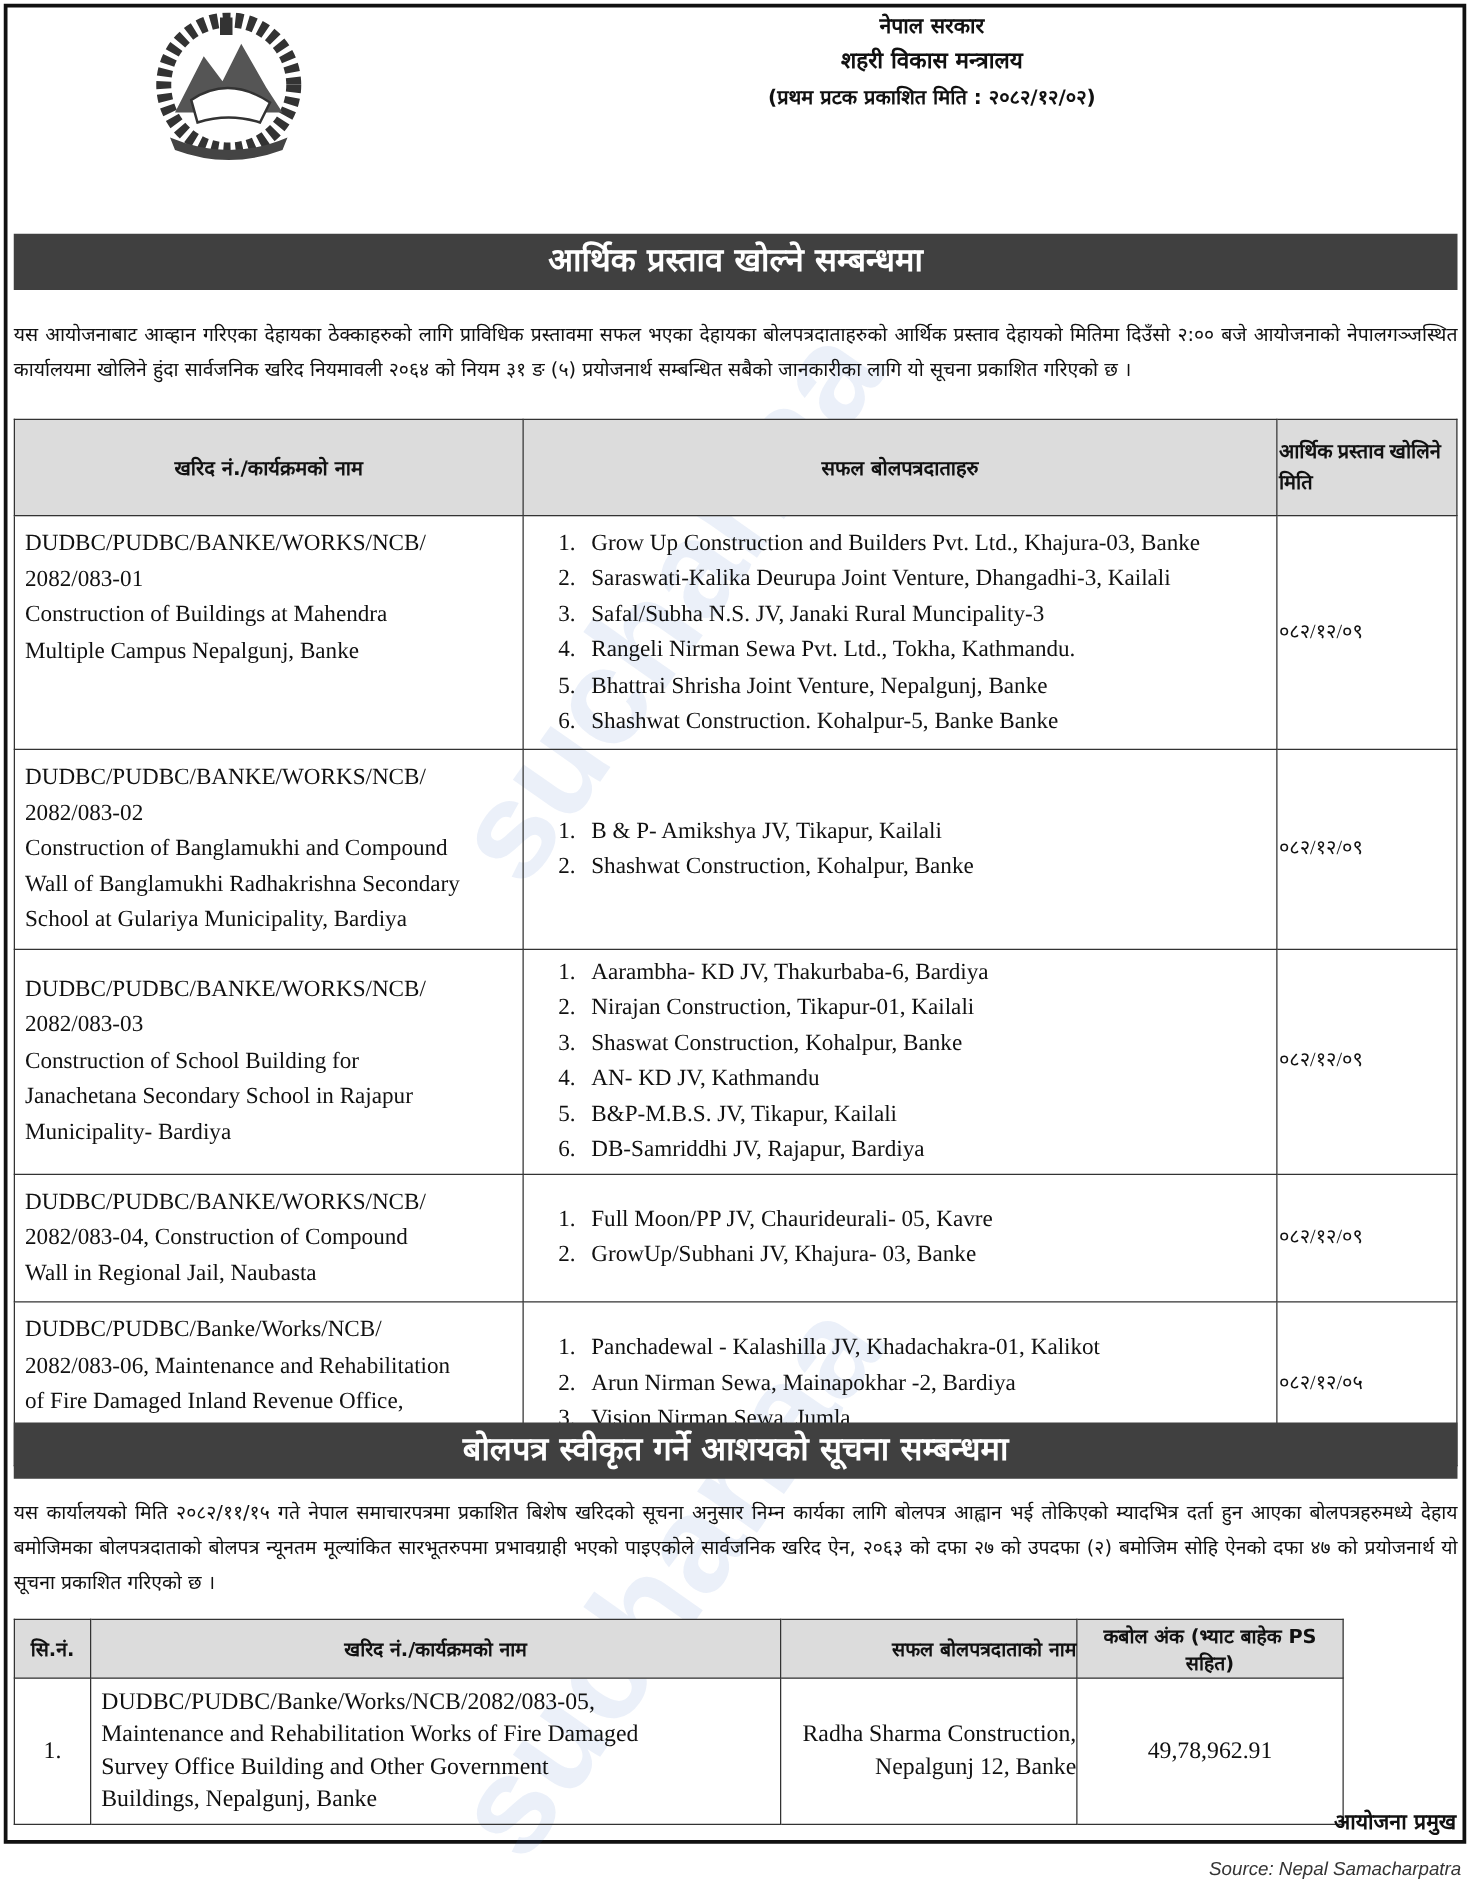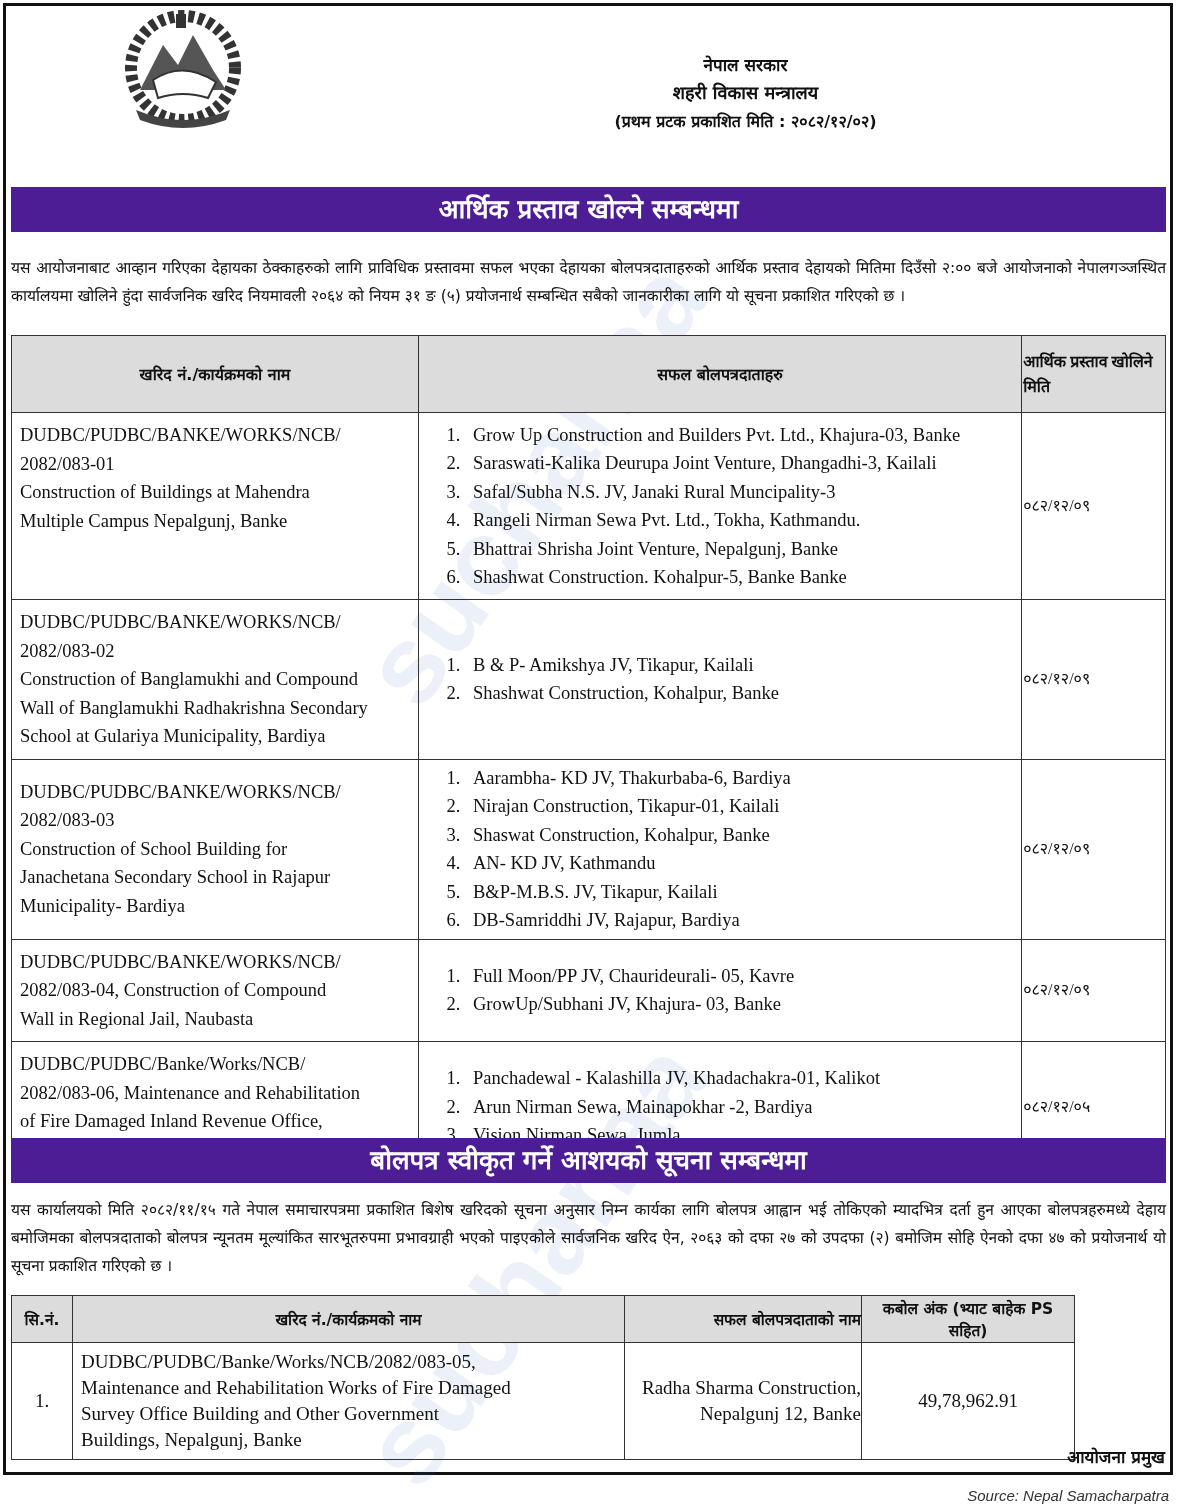--- a/index.html
+++ b/index.html
@@ -2,27 +2,27 @@
 <html><head>
 <meta charset="utf-8">
 <style>
   html, body { margin:0; padding:0; background:#ffffff; }
   body { width:1181px; height:1511px; position:relative; overflow:hidden;
          font-family:"Liberation Serif", "DejaVu Serif", serif; color:#111; }
   .frame { position:absolute; left:3px; top:3px; width:1170px; height:1472px;
            border:3px solid #111; box-sizing:border-box; background:#fff; }
   .emblem { position:absolute; left:118px; top:10px; width:130px; height:120px; }
   .head { position:absolute; left:0; right:0; top:8px; text-align:center;
-          font-family:"DejaVu Sans", sans-serif; font-weight:bold;margin-top:44px; }
+          font-family:"DejaVu Sans", sans-serif; font-weight:bold; }
   .head .l1 { font-size:17px; line-height:26px; margin-left:310px; }
   .head .l2 { font-size:18px; line-height:30px; margin-left:310px; }
   .head .l3 { font-size:19px; line-height:32px; margin-left:310px; }
   .head .l4 { font-size:25px; line-height:38px; margin-left:310px; }
   .head .l5 { font-size:16px; line-height:28px; margin-left:310px; }
-  .banner { position:absolute; left:11px; width:1155px; height:45px; background:#4c1d95;
+  .banner { position:absolute; left:11px; width:1155px; height:45px; background:#404040;
             color:#fff; font-family:"DejaVu Sans", sans-serif; font-weight:bold;
             font-size:26px; text-align:center; line-height:45px; }
   .para { position:absolute; left:11px; width:1155px; font-family:"DejaVu Sans", sans-serif;
           font-size:15.5px; line-height:28px; text-align:justify; text-align-last:left; }
   table { border-collapse:collapse; position:absolute; left:11px; }
   td, th { border:1.5px solid #333; vertical-align:middle; }
   th { background:#dcdcdc; font-family:"DejaVu Sans", sans-serif; font-weight:bold; font-size:16px; }
   .t1 { width:1155px; top:335px; }
   .t1 td { font-size:18.5px; line-height:28.5px; }
   .t1 .c1 { width:392px; padding:8px 8px; }

